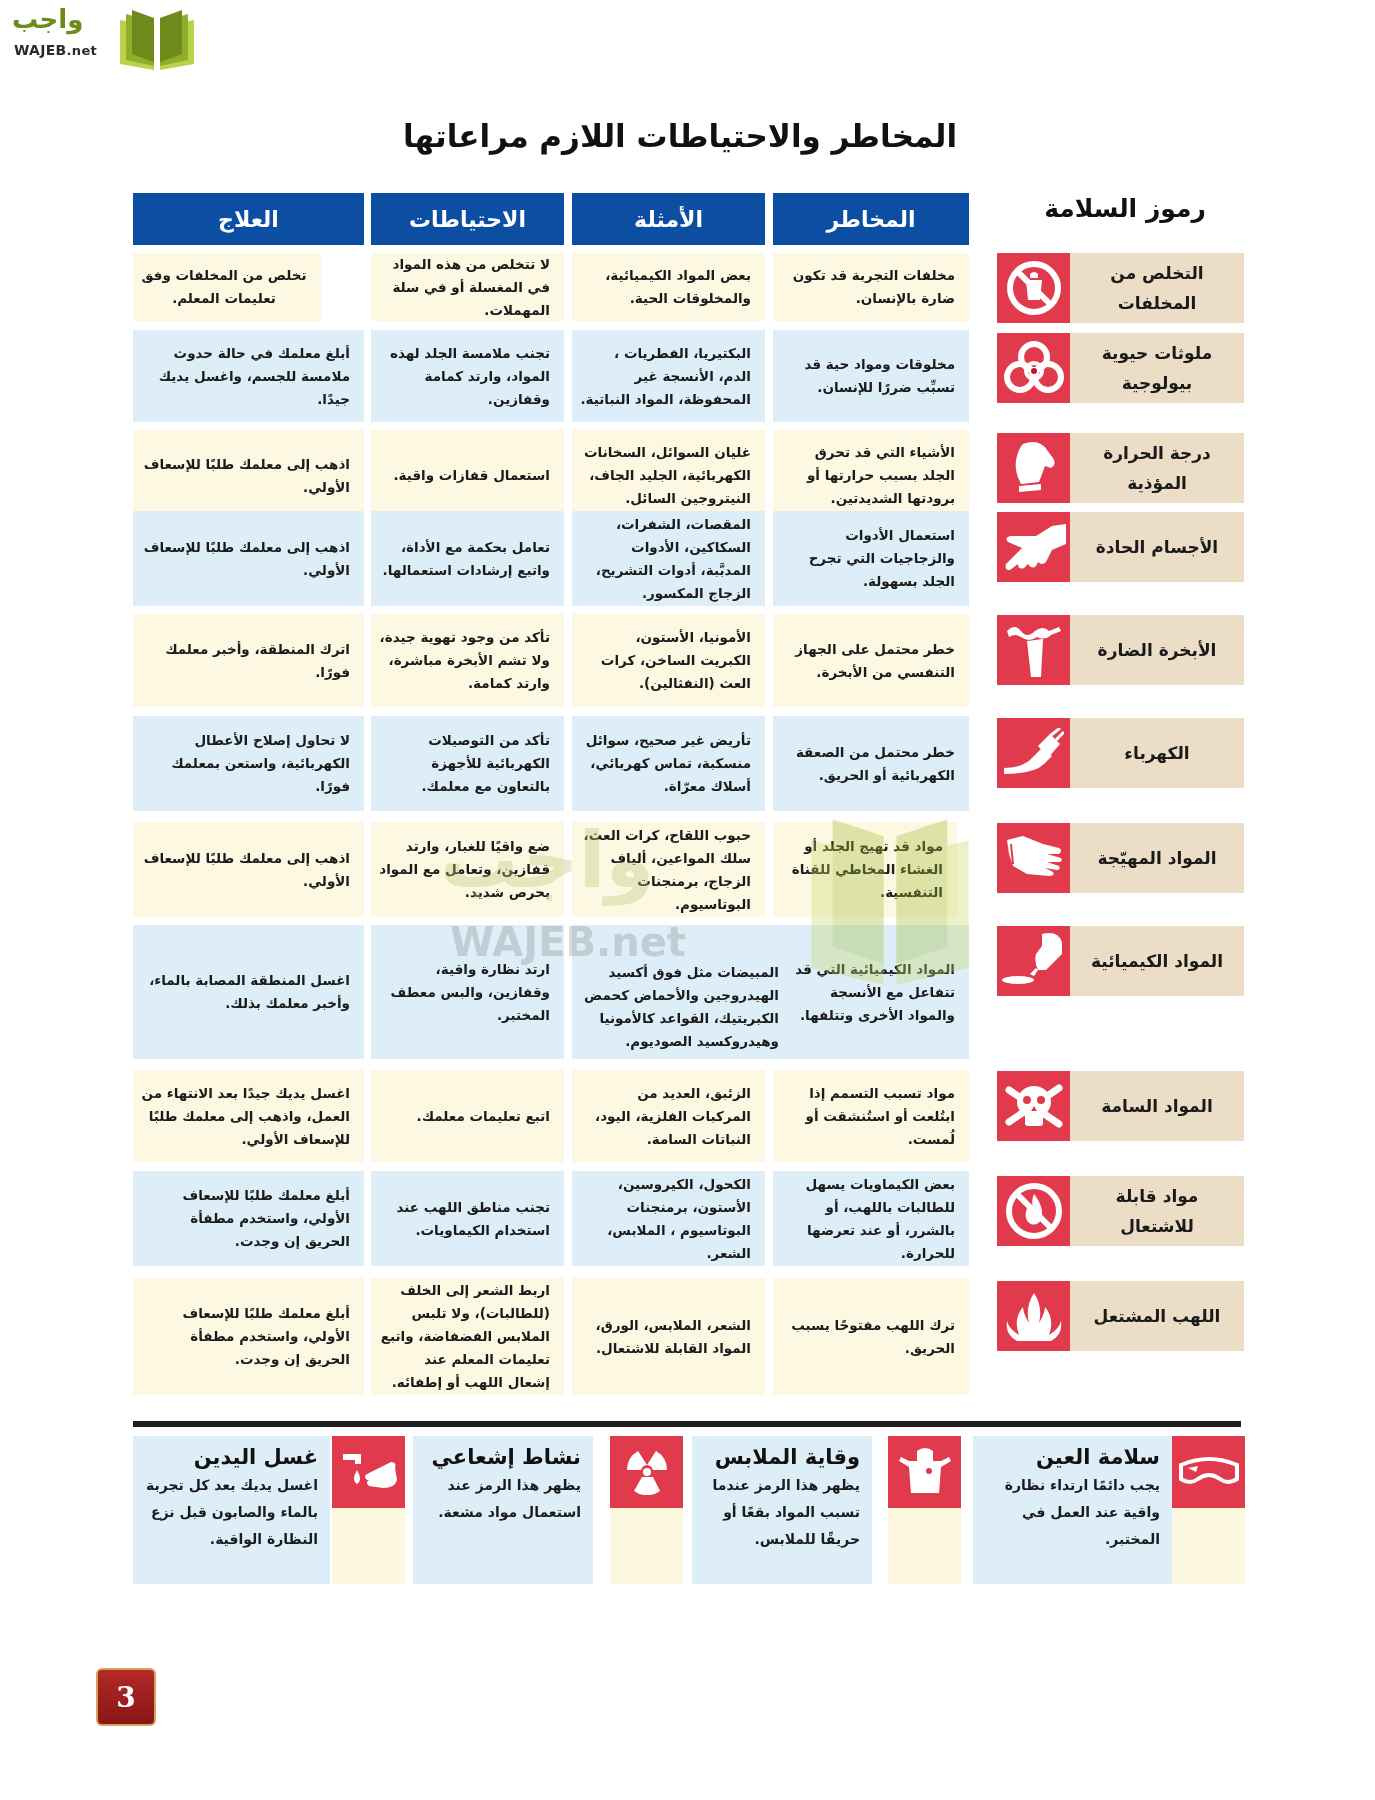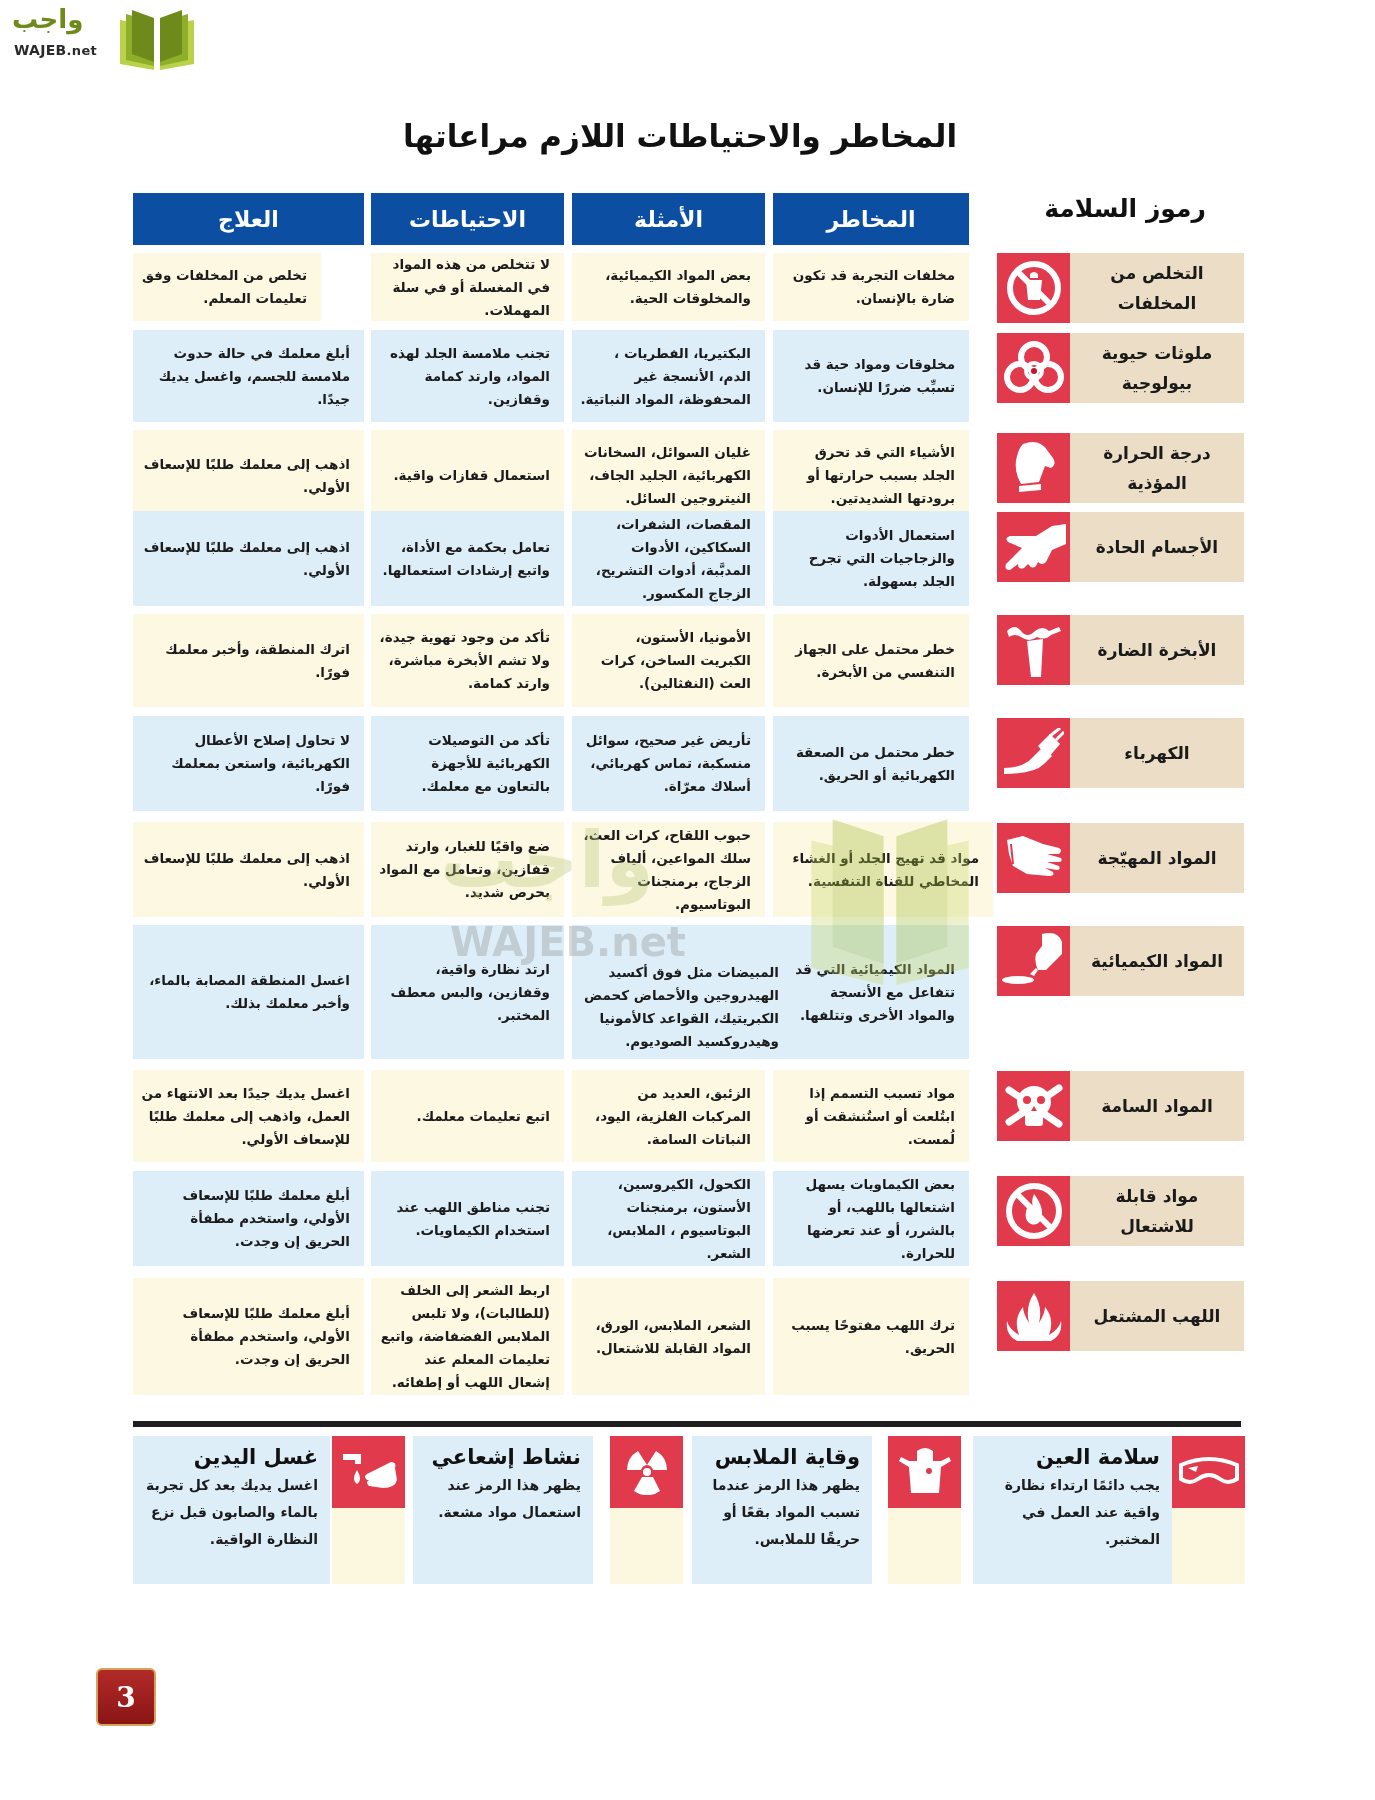--- a/index.html
+++ b/index.html
@@ -84,21 +84,21 @@
 <div id="table-rows">
     <div class="cell row-yellow" style="left: 773px; width: 196px; top: 253px; height: 68px;">
       <span>مخلفات التجربة قد تكون ضارة بالإنسان.</span>
     </div>
     <div class="cell row-yellow" style="left: 572px; width: 193px; top: 253px; height: 68px;">
       <span>بعض المواد الكيميائية، والمخلوقات الحية.</span>
     </div>
     <div class="cell row-yellow" style="left: 371px; width: 193px; top: 253px; height: 68px;">
       <span>لا تتخلص من هذه المواد في المغسلة أو في سلة المهملات.</span>
     </div>
-    <div class="cell row-yellow" style="left: 133px; width: 188px; top: 253px; height: 68px;">
+    <div class="cell row-yellow" style="left: 133px; width: 188px; top: 253px; height: 68px; text-align: center;">
       <span>تخلص من المخلفات وفق تعليمات المعلم.</span>
     </div>
     <div class="sym" style="top: 253px;">
       <div class="sym-icon">
         <svg width="56" height="56" viewBox="0 0 56 56">
           <circle cx="28" cy="28" r="24" fill="none" stroke="#fff" stroke-width="6"></circle>
           <path d="M20,20 L36,20 L34,40 L22,40 Z" fill="#fff"></path>
           <path d="M24,14 Q28,10 32,14 L32,18 L24,18 Z" fill="#fff"></path>
           <line x1="12" y1="12" x2="44" y2="44" stroke="#fff" stroke-width="6"></line>
         </svg>
@@ -207,21 +207,21 @@
       <div class="sym-icon">
         <svg width="60" height="50" viewBox="0 0 60 50">
           <path d="M0,40 Q20,40 30,28 L38,20 L48,28 L40,36 Q30,46 0,46 Z" fill="#fff"></path>
           <path d="M34,18 L46,6 L56,16 L44,30 Z" fill="#fff"></path>
           <line x1="46" y1="8" x2="56" y2="0" stroke="#fff" stroke-width="3"></line>
           <line x1="52" y1="12" x2="60" y2="4" stroke="#fff" stroke-width="3"></line>
         </svg>
       </div>
       <div class="sym-label">الكهرباء</div>
     </div>
-    <div class="cell row-yellow" style="left: 773px; width: 220px; top: 822px; height: 95px;">
+    <div class="cell row-yellow" style="left: 773px; width: 184px; top: 822px; height: 95px;">
       <span>مواد قد تهيج الجلد أو الغشاء المخاطي للقناة التنفسية.</span>
     </div>
     <div class="cell row-yellow" style="left: 572px; width: 193px; top: 822px; height: 95px;">
       <span>حبوب اللقاح، كرات العث، سلك المواعين، ألياف الزجاج، برمنجنات البوتاسيوم.</span>
     </div>
     <div class="cell row-yellow" style="left: 371px; width: 193px; top: 822px; height: 95px;">
       <span>ضع واقيًا للغبار، وارتد قفازين، وتعامل مع المواد بحرص شديد.</span>
     </div>
     <div class="cell row-yellow" style="left: 133px; width: 231px; top: 822px; height: 95px;">
       <span>اذهب إلى معلمك طلبًا للإسعاف الأولي.</span>
@@ -277,21 +277,21 @@
           <ellipse cx="31" cy="24" rx="17" ry="16" fill="#fff"></ellipse>
           <rect x="22" y="34" width="18" height="14" rx="3" fill="#fff"></rect>
           <circle cx="24" cy="22" r="4" fill="#e23a4d"></circle>
           <circle cx="38" cy="22" r="4" fill="#e23a4d"></circle>
           <path d="M31,28 L28,33 L34,33 Z" fill="#e23a4d"></path>
         </svg>
       </div>
       <div class="sym-label">المواد السامة</div>
     </div>
     <div class="cell row-blue" style="left: 773px; width: 196px; top: 1171px; height: 95px;">
-      <span>بعض الكيماويات يسهل اشتعالها باللهب، أو بالشرر، أو عند تعرضها للحرارة.</span>
+      <span>بعض الكيماويات يسهل للطالبات باللهب، أو بالشرر، أو عند تعرضها للحرارة.</span>
     </div>
     <div class="cell row-blue" style="left: 572px; width: 193px; top: 1171px; height: 95px;">
       <span>الكحول، الكيروسين، الأستون، برمنجنات البوتاسيوم ، الملابس، الشعر.</span>
     </div>
     <div class="cell row-blue" style="left: 371px; width: 193px; top: 1171px; height: 95px;">
       <span>تجنب مناطق اللهب عند استخدام الكيماويات.</span>
     </div>
     <div class="cell row-blue" style="left: 133px; width: 231px; top: 1171px; height: 95px;">
       <span>أبلغ معلمك طلبًا للإسعاف الأولي، واستخدم مطفأة الحريق إن وجدت.</span>
     </div>

